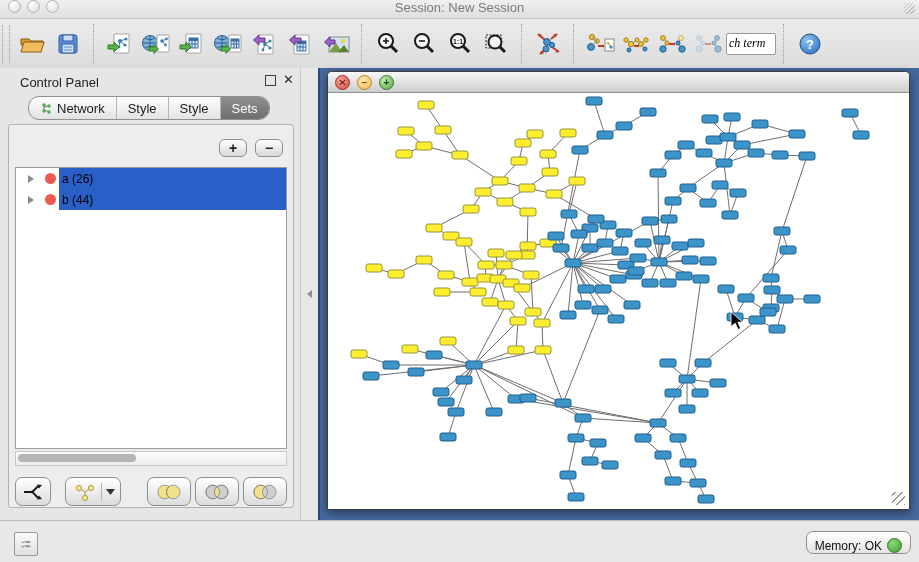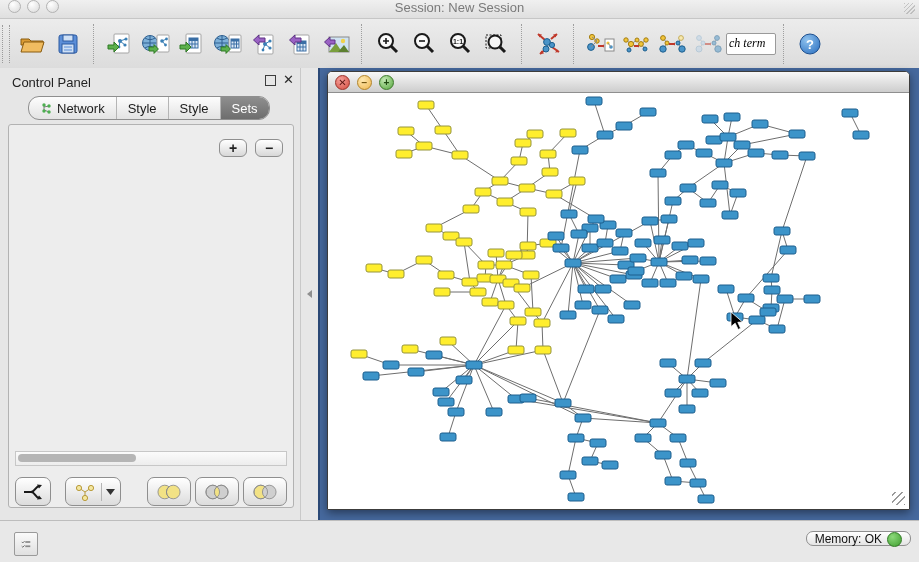--- a/index.html
+++ b/index.html
@@ -25,21 +25,21 @@
   .sep{width:1px;height:40px;border-left:1px dotted #9f9f9f;margin:0 7px;}
   .tbtn{width:34px;height:40px;border:none;background:none;padding:0;margin:0 1px;
     display:flex;align-items:center;justify-content:center;cursor:pointer;}
   .tbtn svg{display:block;}
   .searchbox{width:44px;height:20px;border:1px solid #9a9a9a;border-radius:2px;background:#fff;
     font-style:italic;font-size:12px;color:#000000;padding:0 2px;font-family:"Liberation Serif",serif;}
   .faded{opacity:.5;}
   
   .cp{position:absolute;left:0;top:68px;width:300px;height:452px;background:#e6e6e6;}
   .cp-header{height:28px;display:flex;align-items:center;font-size:13px;color:#222;
-    padding-left:12px;position:relative;}
+    padding-left:20px;position:relative;}
   .cp-float{position:absolute;right:24px;top:7px;width:9px;height:9px;border:1.5px solid #3c3c3c;}
   .cp-close{position:absolute;right:6px;top:4px;font-size:13px;font-weight:bold;color:#2b2b2b;cursor:pointer;}
   .tabstrip{display:inline-flex;margin-left:28px;border:1px solid #8f8f8f;border-radius:11px;
     overflow:hidden;height:22px;background:linear-gradient(#fdfdfd,#e3e3e3);}
   .tab{display:flex;align-items:center;gap:4px;padding:0 11px;font-size:13px;color:#1c1c1c;
     border-right:1px solid #b5b5b5;cursor:pointer;}
   .tab:last-child{border-right:none;}
   .tab.active{background:linear-gradient(#8f8f8f,#6e6e6e);color:#fff;}
   .panel-box{position:absolute;left:8px;top:56px;width:284px;height:382px;
     background:#ededed;border:1px solid #b2b2b2;border-radius:3px;}
@@ -82,22 +82,22 @@
   .it-min{background:radial-gradient(circle at 35% 30%,#ffe9b0,#efb64f);border:1px solid #b28428;color:#6b4e0a;}
   .it-max{background:radial-gradient(circle at 35% 30%,#c4eab4,#57a63f);border:1px solid #3c7a29;color:#1d4a10;}
   .canvas{position:relative;width:579px;height:414px;background:#fff;overflow:hidden;}
   .gripcorner{position:absolute;right:2px;bottom:2px;width:13px;height:13px;
     background:repeating-linear-gradient(135deg,transparent 0 2px,#9a9a9a 2px 3px,transparent 3px 5px);}
   
   .statusbar{position:absolute;left:0;top:520px;width:919px;height:42px;background:#e8e8e8;
     border-top:1px solid #bdbdbd;}
   .chk-btn{position:absolute;left:14px;top:11px;width:24px;height:24px;border:1px solid #9a9a9a;
     background:linear-gradient(#fafafa,#e0e0e0);border-radius:2px;display:flex;align-items:center;justify-content:center;cursor:pointer;}
-  .mem-btn{position:absolute;right:8px;top:10px;height:15px;border:1px solid #8f8f8f;border-radius:7px;
-    background:linear-gradient(#ffffff,#e4e4e4);display:flex;align-items:flex-start;gap:5px;
+  .mem-btn{position:absolute;right:8px;top:10px;height:23px;border:1px solid #8f8f8f;border-radius:7px;
+    background:linear-gradient(#ffffff,#e4e4e4);display:flex;align-items:flex-end;gap:5px;
     padding:0 8px;font-size:12px;color:#111;cursor:pointer;}
   .mem-dot{width:13px;height:13px;border-radius:50%;background:radial-gradient(circle at 35% 30%,#8cd97a,#3f9e2f);border:1px solid #2f7a22;}
 </style>
 </head>
 <body>
 
 <div class="titlebar">
   <span class="traffic"></span>
   <span class="traffic"></span>
   <span class="traffic"></span>
@@ -347,20 +347,36 @@
       <span>Sets</span>
     </div>
   </div>
 
   <div class="panel-box">
     <div class="pm-row">
       <button class="pm-btn">+</button>
       <button class="pm-btn">−</button>
     </div>
 
+    <div class="setlist">
+      <div class="set-row">
+        <span class="tri"></span>
+        <span class="dot"></span>
+        <span class="set-label-wrap">
+            <span class="set-label">a (26)</span>
+          </span>
+      </div>
+      <div class="set-row">
+        <span class="tri"></span>
+        <span class="dot"></span>
+        <span class="set-label-wrap">
+            <span class="set-label">b (44)</span>
+          </span>
+      </div>
+    </div>
 
     <div class="hscroll">
       <div class="hthumb"></div>
     </div>
 
     <div class="ops-row">
       <button class="op-btn" style="width:36px">
         <svg width="24" height="20" viewBox="0 0 24 20">
           <path d="M3 10 h7 M10 10 C14 10 14 5 18 4 M10 10 C14 10 14 15 18 16" fill="none" stroke="#1a1a1a" stroke-width="2"></path>
           <path d="M21 3 l-5 -.5 2 4z" fill="#1a1a1a"></path>

